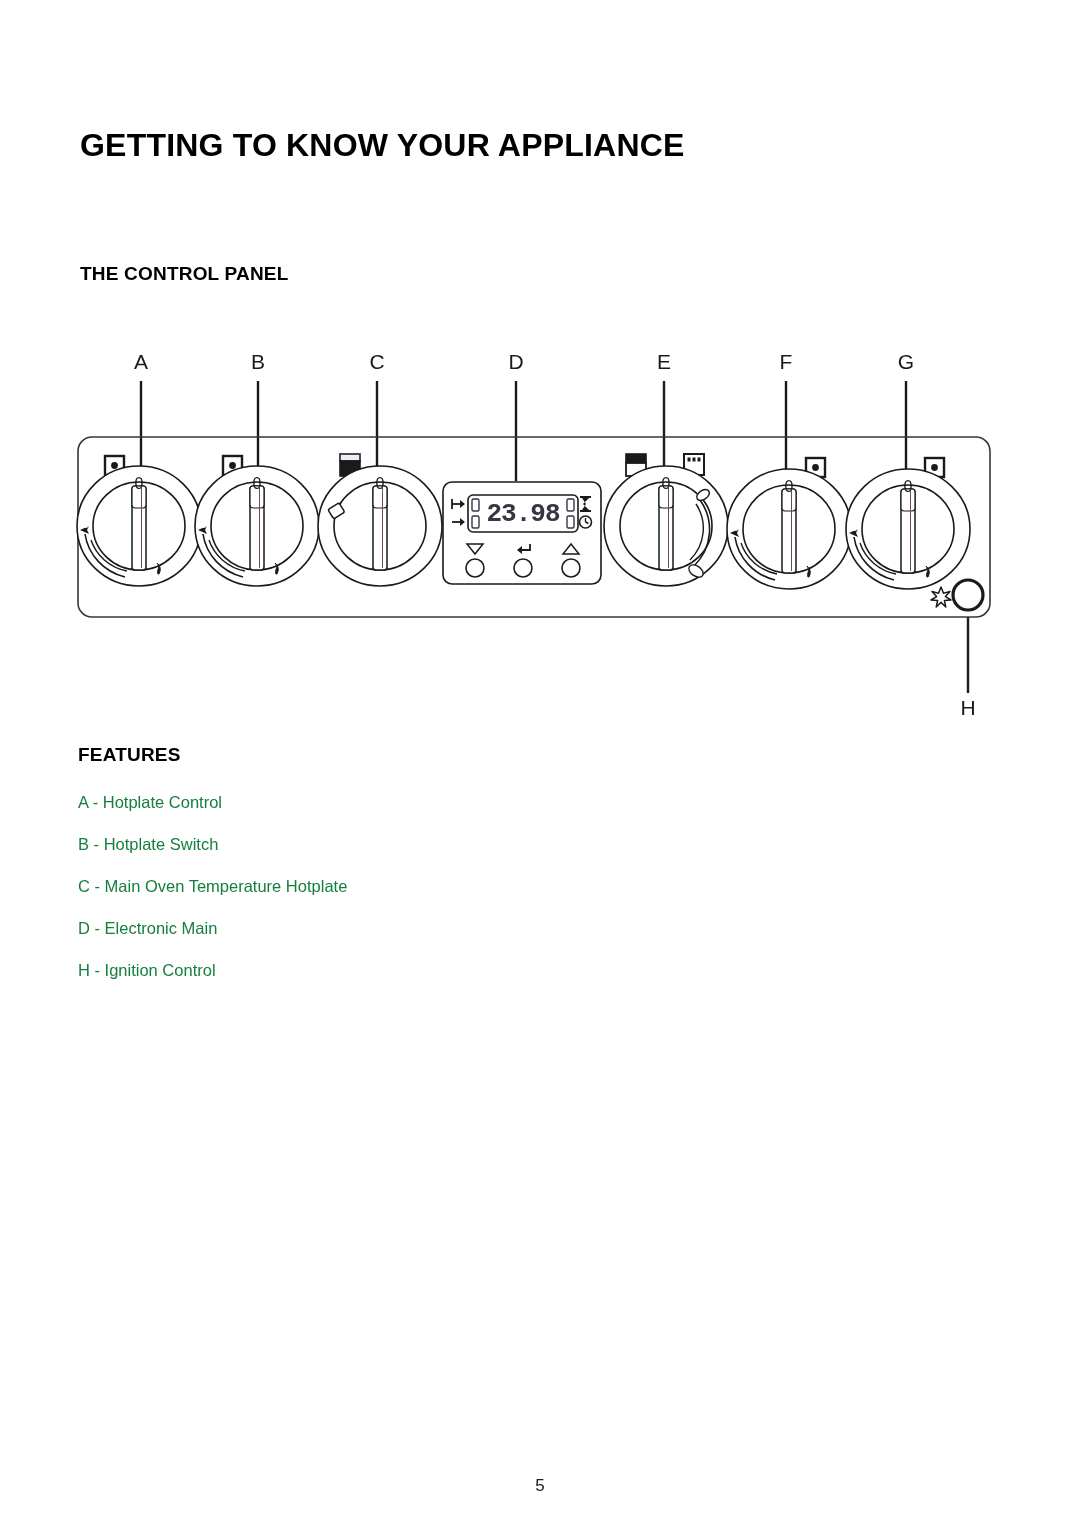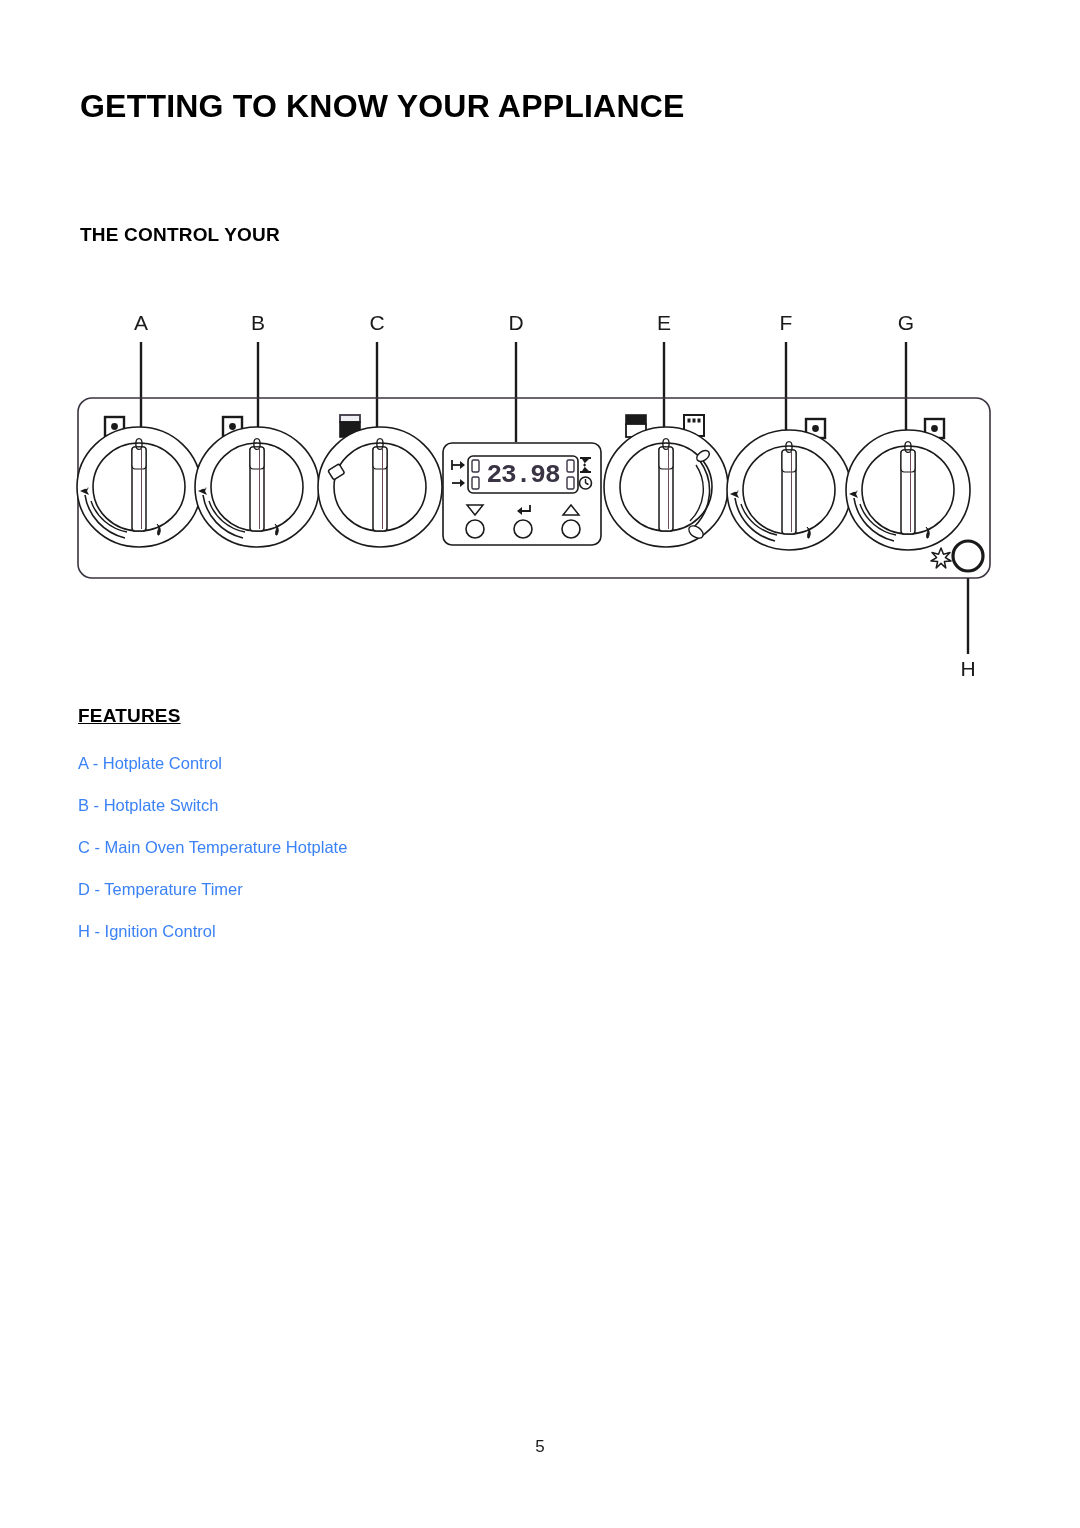--- a/index.html
+++ b/index.html
@@ -13,20 +13,21 @@
     height: 1528px;
     position: relative;
     font-family: "Liberation Sans", sans-serif;
     color: #000000;
     overflow: hidden;
   }
 
   .page {
     position: absolute;
     inset: 0;
+    margin-top: 39px;
   }
 
   
   .main-title {
     position: absolute;
     left: 80px;
     top: 88px;
     font-size: 32px;
     font-weight: bold;
     letter-spacing: 0.2px;
@@ -44,21 +45,20 @@
   }
 
   .features-title {
     position: absolute;
     left: 78px;
     top: 705px;
     font-size: 19px;
     font-weight: bold;
     letter-spacing: 0.2px;
     white-space: nowrap;
-    text-decoration: underline;
   }
 
   
   .diagram {
     position: absolute;
     left: 0;
     top: 0;
     width: 1080px;
     height: 700px;
     pointer-events: none;
@@ -71,41 +71,41 @@
   .features-list {
     position: absolute;
     left: 78px;
     top: 742px;
     width: 600px;
   }
   .feature-item {
     font-size: 16.5px;
     line-height: 42px;
     white-space: nowrap;
-    color: #3b82f6;
+    color: #15803d;
   }
 
   
   .page-number {
     position: absolute;
     left: 0;
     top: 1437px;
     width: 1080px;
     text-align: center;
     font-size: 17px;
     color: #1a1a1a;
   }
 </style>
 </head>
 <body>
 
 <div class="page">
 
   <div class="main-title">GETTING TO KNOW YOUR APPLIANCE</div>
-  <div class="section-title">THE CONTROL YOUR</div>
+  <div class="section-title">THE CONTROL PANEL</div>
 
   <div class="diagram">
     <svg width="1080" height="700" viewBox="0 0 1080 700" xmlns="http://www.w3.org/2000/svg">
       <defs>
 
         <g id="knob-left">
           <ellipse cx="0" cy="0" rx="62" ry="60" fill="#ffffff" stroke="#1a1a1a" stroke-width="1.6"></ellipse>
           <ellipse cx="0" cy="0" rx="46" ry="44" fill="#ffffff" stroke="#1a1a1a" stroke-width="1.6"></ellipse>
 
           <rect x="-7" y="-40" width="14" height="84" rx="3" fill="#ffffff" stroke="#1a1a1a" stroke-width="1.5"></rect>
@@ -277,19 +277,19 @@
       </g>
     </svg>
   </div>
 
   <div class="features-title">FEATURES</div>
 
   <div class="features-list">
     <div class="feature-item">A - Hotplate Control</div>
     <div class="feature-item">B - Hotplate Switch</div>
     <div class="feature-item">C - Main Oven Temperature Hotplate</div>
-    <div class="feature-item">D - Temperature Timer</div>
+    <div class="feature-item">D - Electronic Main</div>
     <div class="feature-item">H - Ignition Control</div>
   </div>
 
   <div class="page-number">5</div>
 
 </div>
 
 </body></html>

